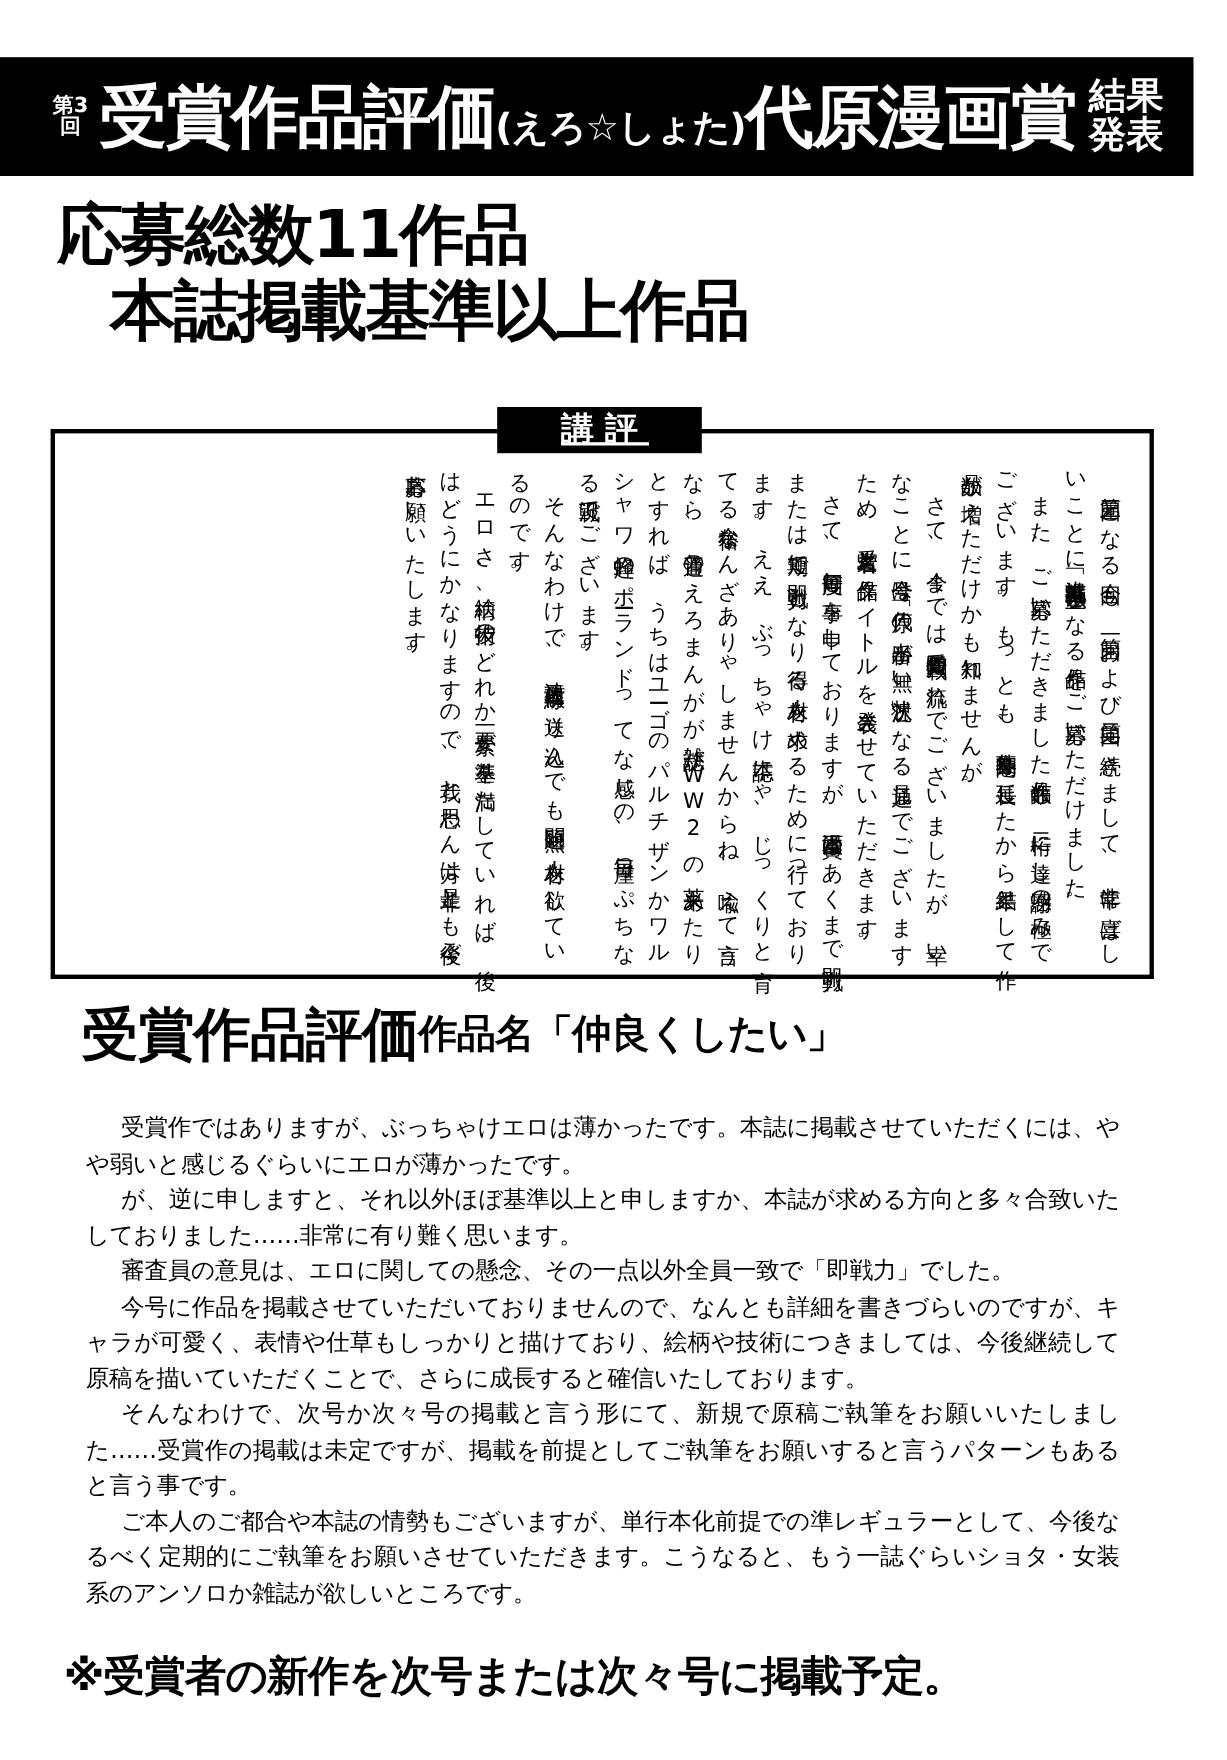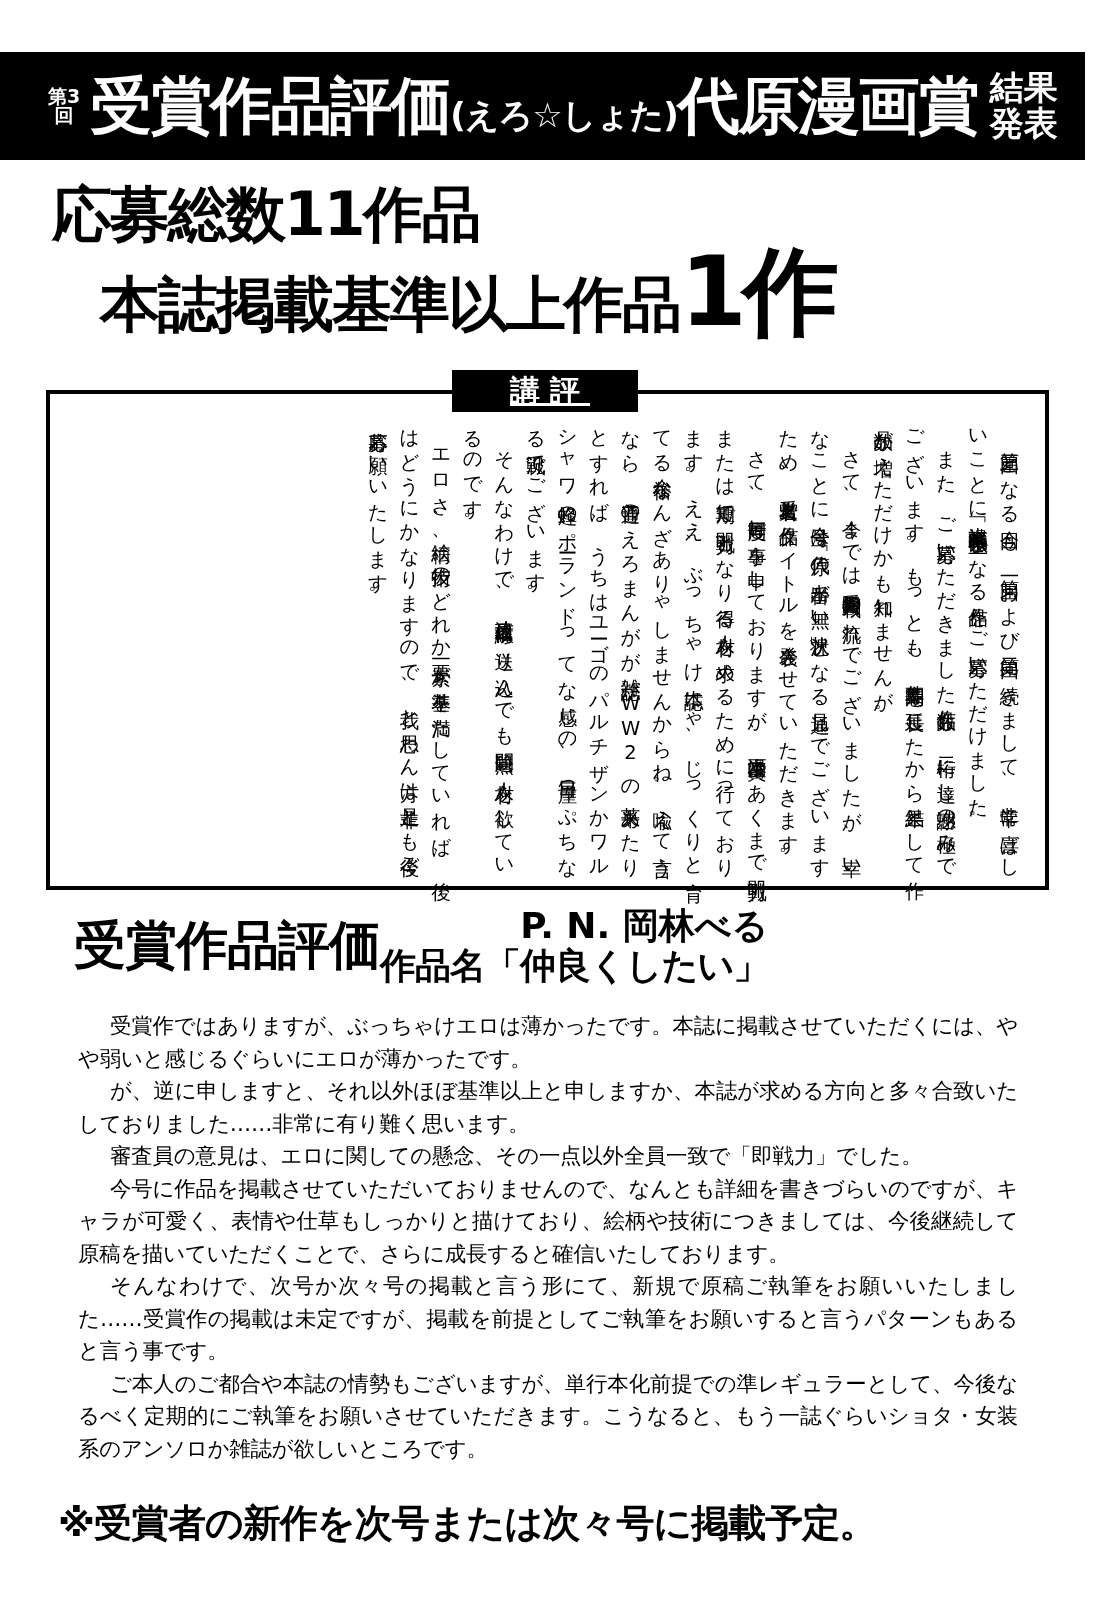--- a/index.html
+++ b/index.html
@@ -212,38 +212,36 @@
   <div class="hdr-result">
     <span>結果</span>
     <span>発表</span>
   </div>
 </div>
 
 <div class="stats">
   <div class="stat-line1">応募総数11作品</div>
   <div class="stat-line2">
     <span>本誌掲載基準以上作品</span>
-    <span class="stat-big">1作</span>
   </div>
 </div>
 
 <div class="kouhyou-label">講評</div>
 <div class="kouhyou-box">
   <div class="vtext">　第三回となる今回も、第一回および第二回に続きまして、非常に喜ばしいことに「本誌掲載基準以上」となる作品をご応募いただけました。
 　また、ご応募いただきました作品数も、二桁に達し感謝の極みでございます。もっとも、募集期間を延長したから結果として作品数が増えただけかも知れませんが。
 　さて、今までは受賞即掲載の流れでございましたが、幸いなことに今号は「代原の出番が無い状況」となる見通しでございますため、受賞者名と作品タイトルを発表させていただきます。
 　さて、毎度同じ事を申しておりますが、本漫画賞はあくまで即戦力または短期で即戦力となり得る人材を求めるために行っております。ええ、ぶっちゃけ本誌にゃ、じっくりと育てる余裕なんざありゃしませんからね。喩えて言うなら、普通のえろまんがが雑誌がWW2の英米あたりとすれば、うちはユーゴのパルチザンかワルシャワ蜂起のポーランドってな感じの、毎日崖っぷちなる戦況でございます。
 　そんなわけで、速攻最前線に送り込んでも問題無い人材を欲しているのです。
 　エロさ、絵柄、技術のどれか一要素が基準を満たしていれば、後はどうにかなりますので、我と思わん方は是非とも今後ご応募お願いいたします。</div>
 </div>
 
 <div class="award-head">
   <div class="award-title">受賞作品評価</div>
   <div class="award-meta">
-    <div class="award-pn">P. N. 岡林べる</div>
     <div class="award-work">作品名「仲良くしたい」</div>
   </div>
 </div>
 
 <div class="award-body">
   <p>受賞作ではありますが、ぶっちゃけエロは薄かったです。本誌に掲載させていただくには、やや弱いと感じるぐらいにエロが薄かったです。</p>
   <p>が、逆に申しますと、それ以外ほぼ基準以上と申しますか、本誌が求める方向と多々合致いたしておりました……非常に有り難く思います。</p>
   <p>審査員の意見は、エロに関しての懸念、その一点以外全員一致で「即戦力」でした。</p>
   <p>今号に作品を掲載させていただいておりませんので、なんとも詳細を書きづらいのですが、キャラが可愛く、表情や仕草もしっかりと描けており、絵柄や技術につきましては、今後継続して原稿を描いていただくことで、さらに成長すると確信いたしております。</p>
   <p>そんなわけで、次号か次々号の掲載と言う形にて、新規で原稿ご執筆をお願いいたしました……受賞作の掲載は未定ですが、掲載を前提としてご執筆をお願いすると言うパターンもあると言う事です。</p>

